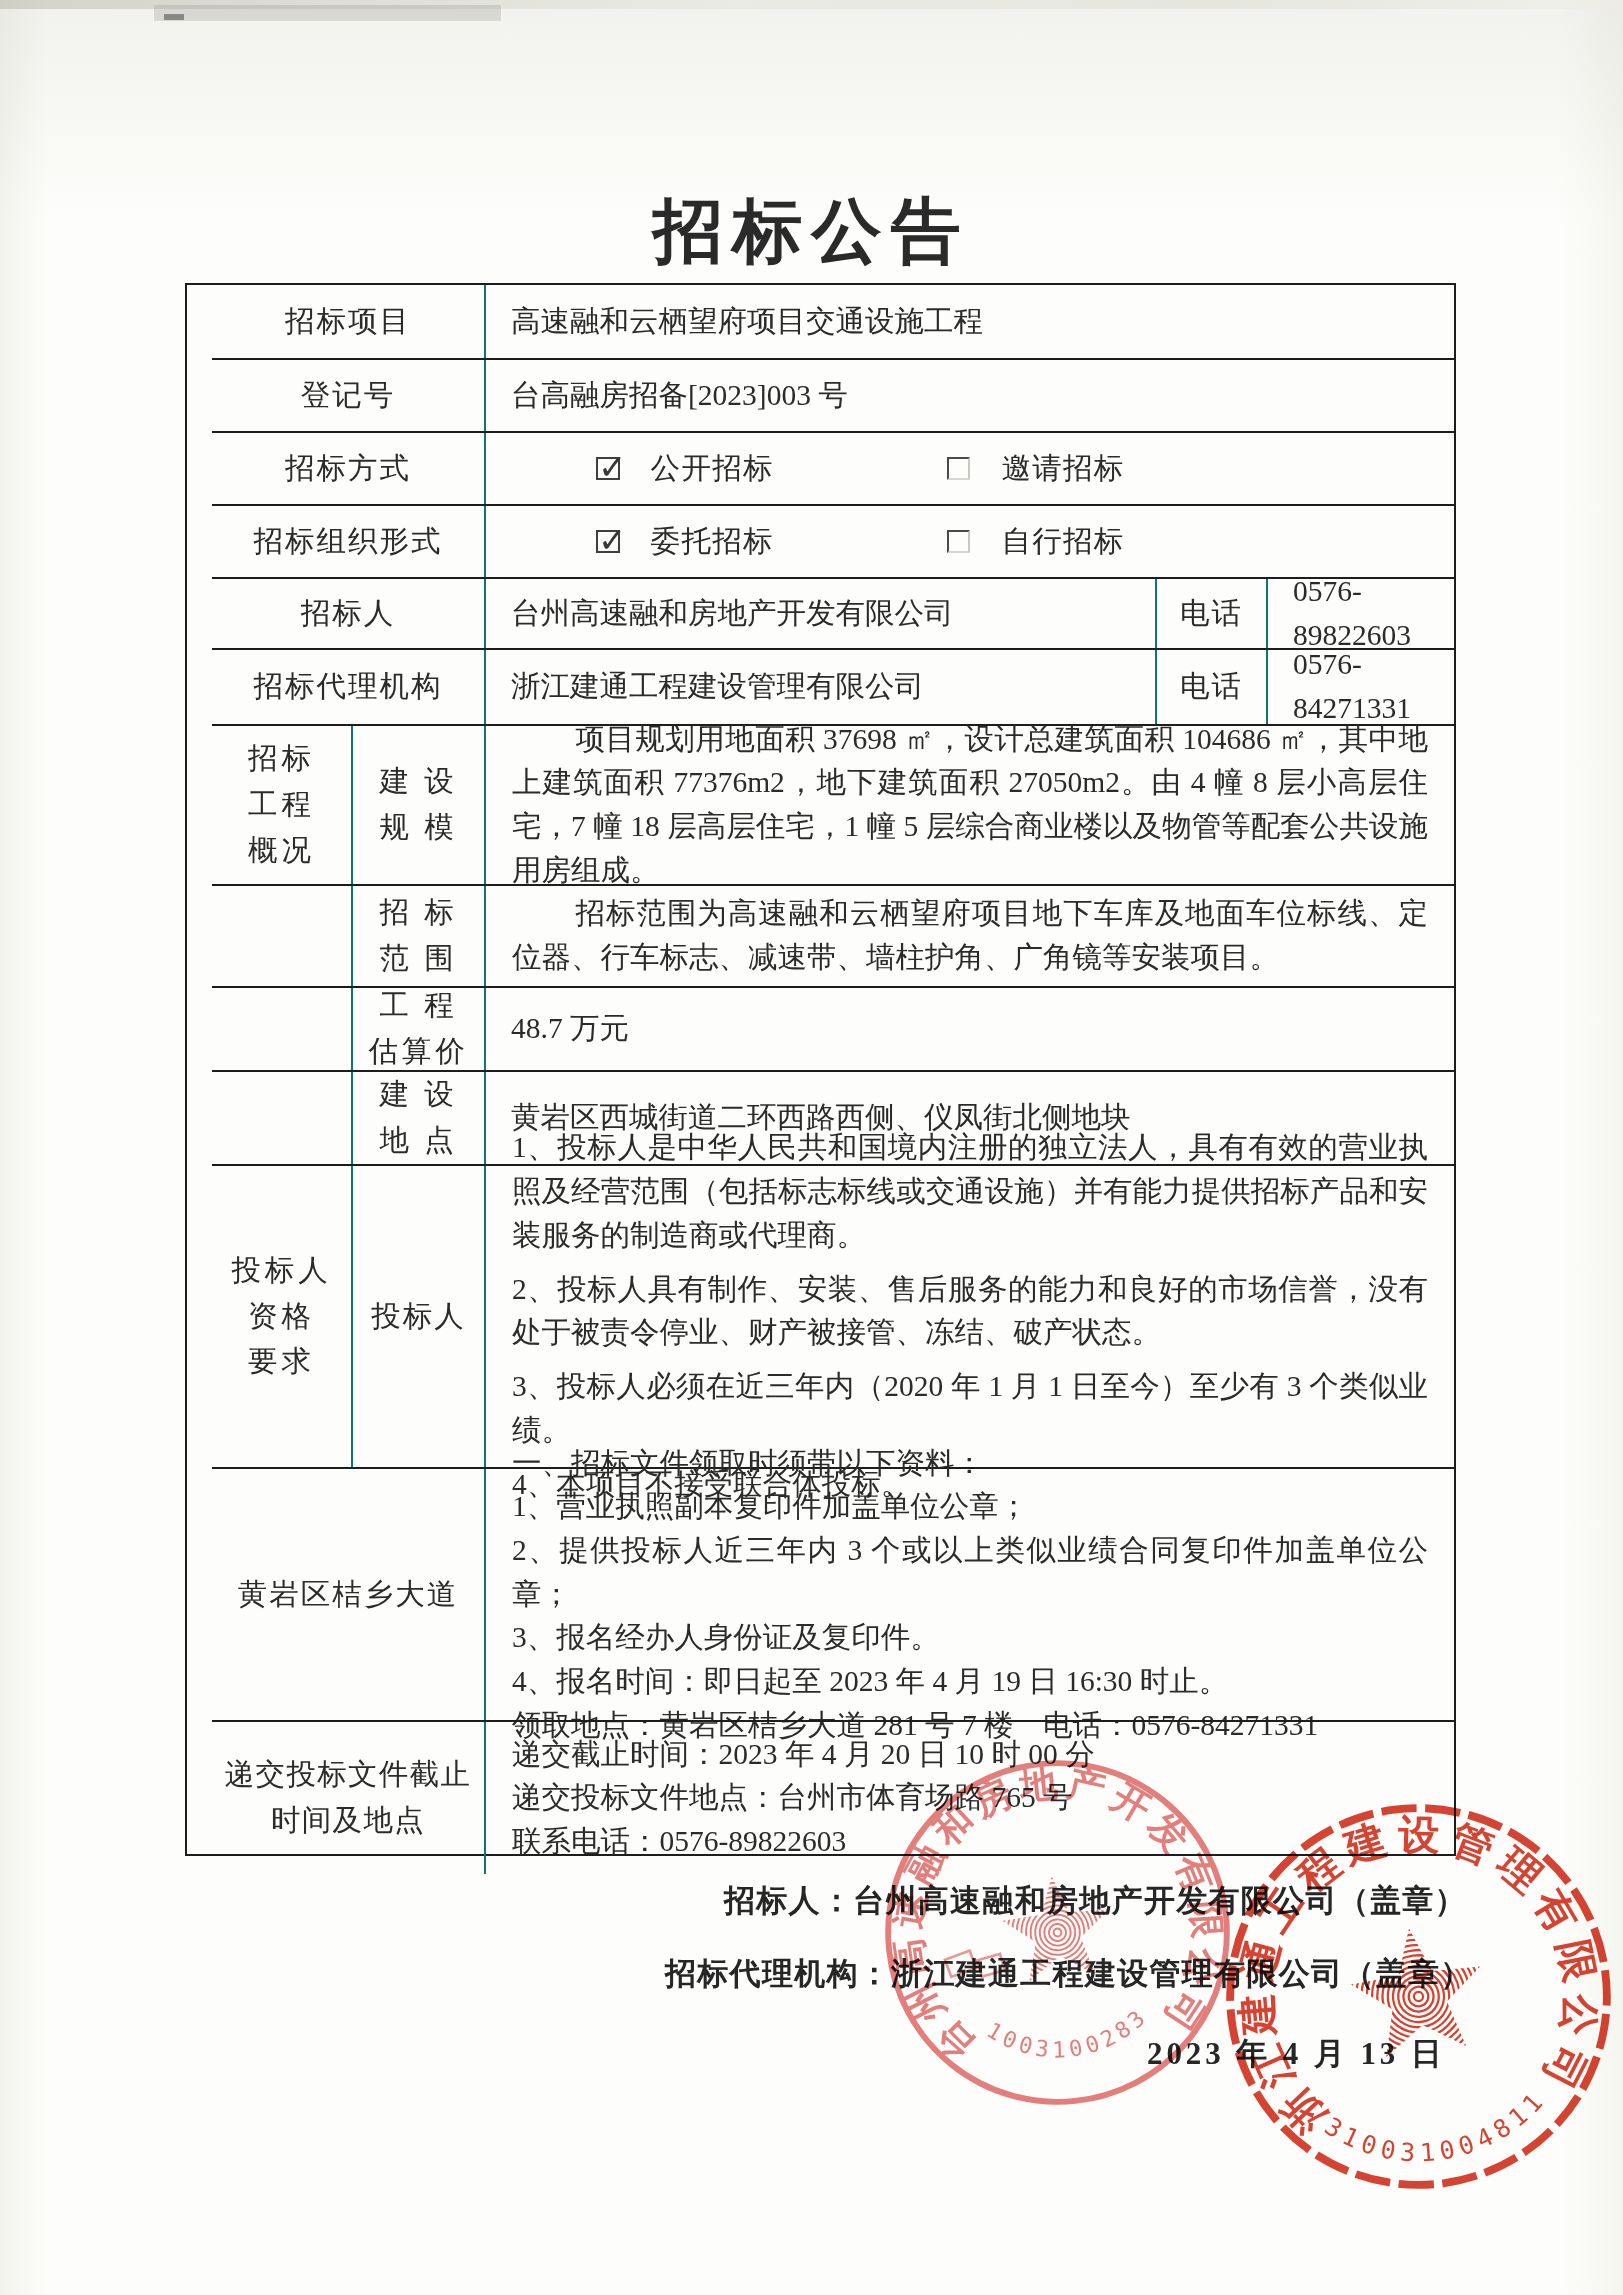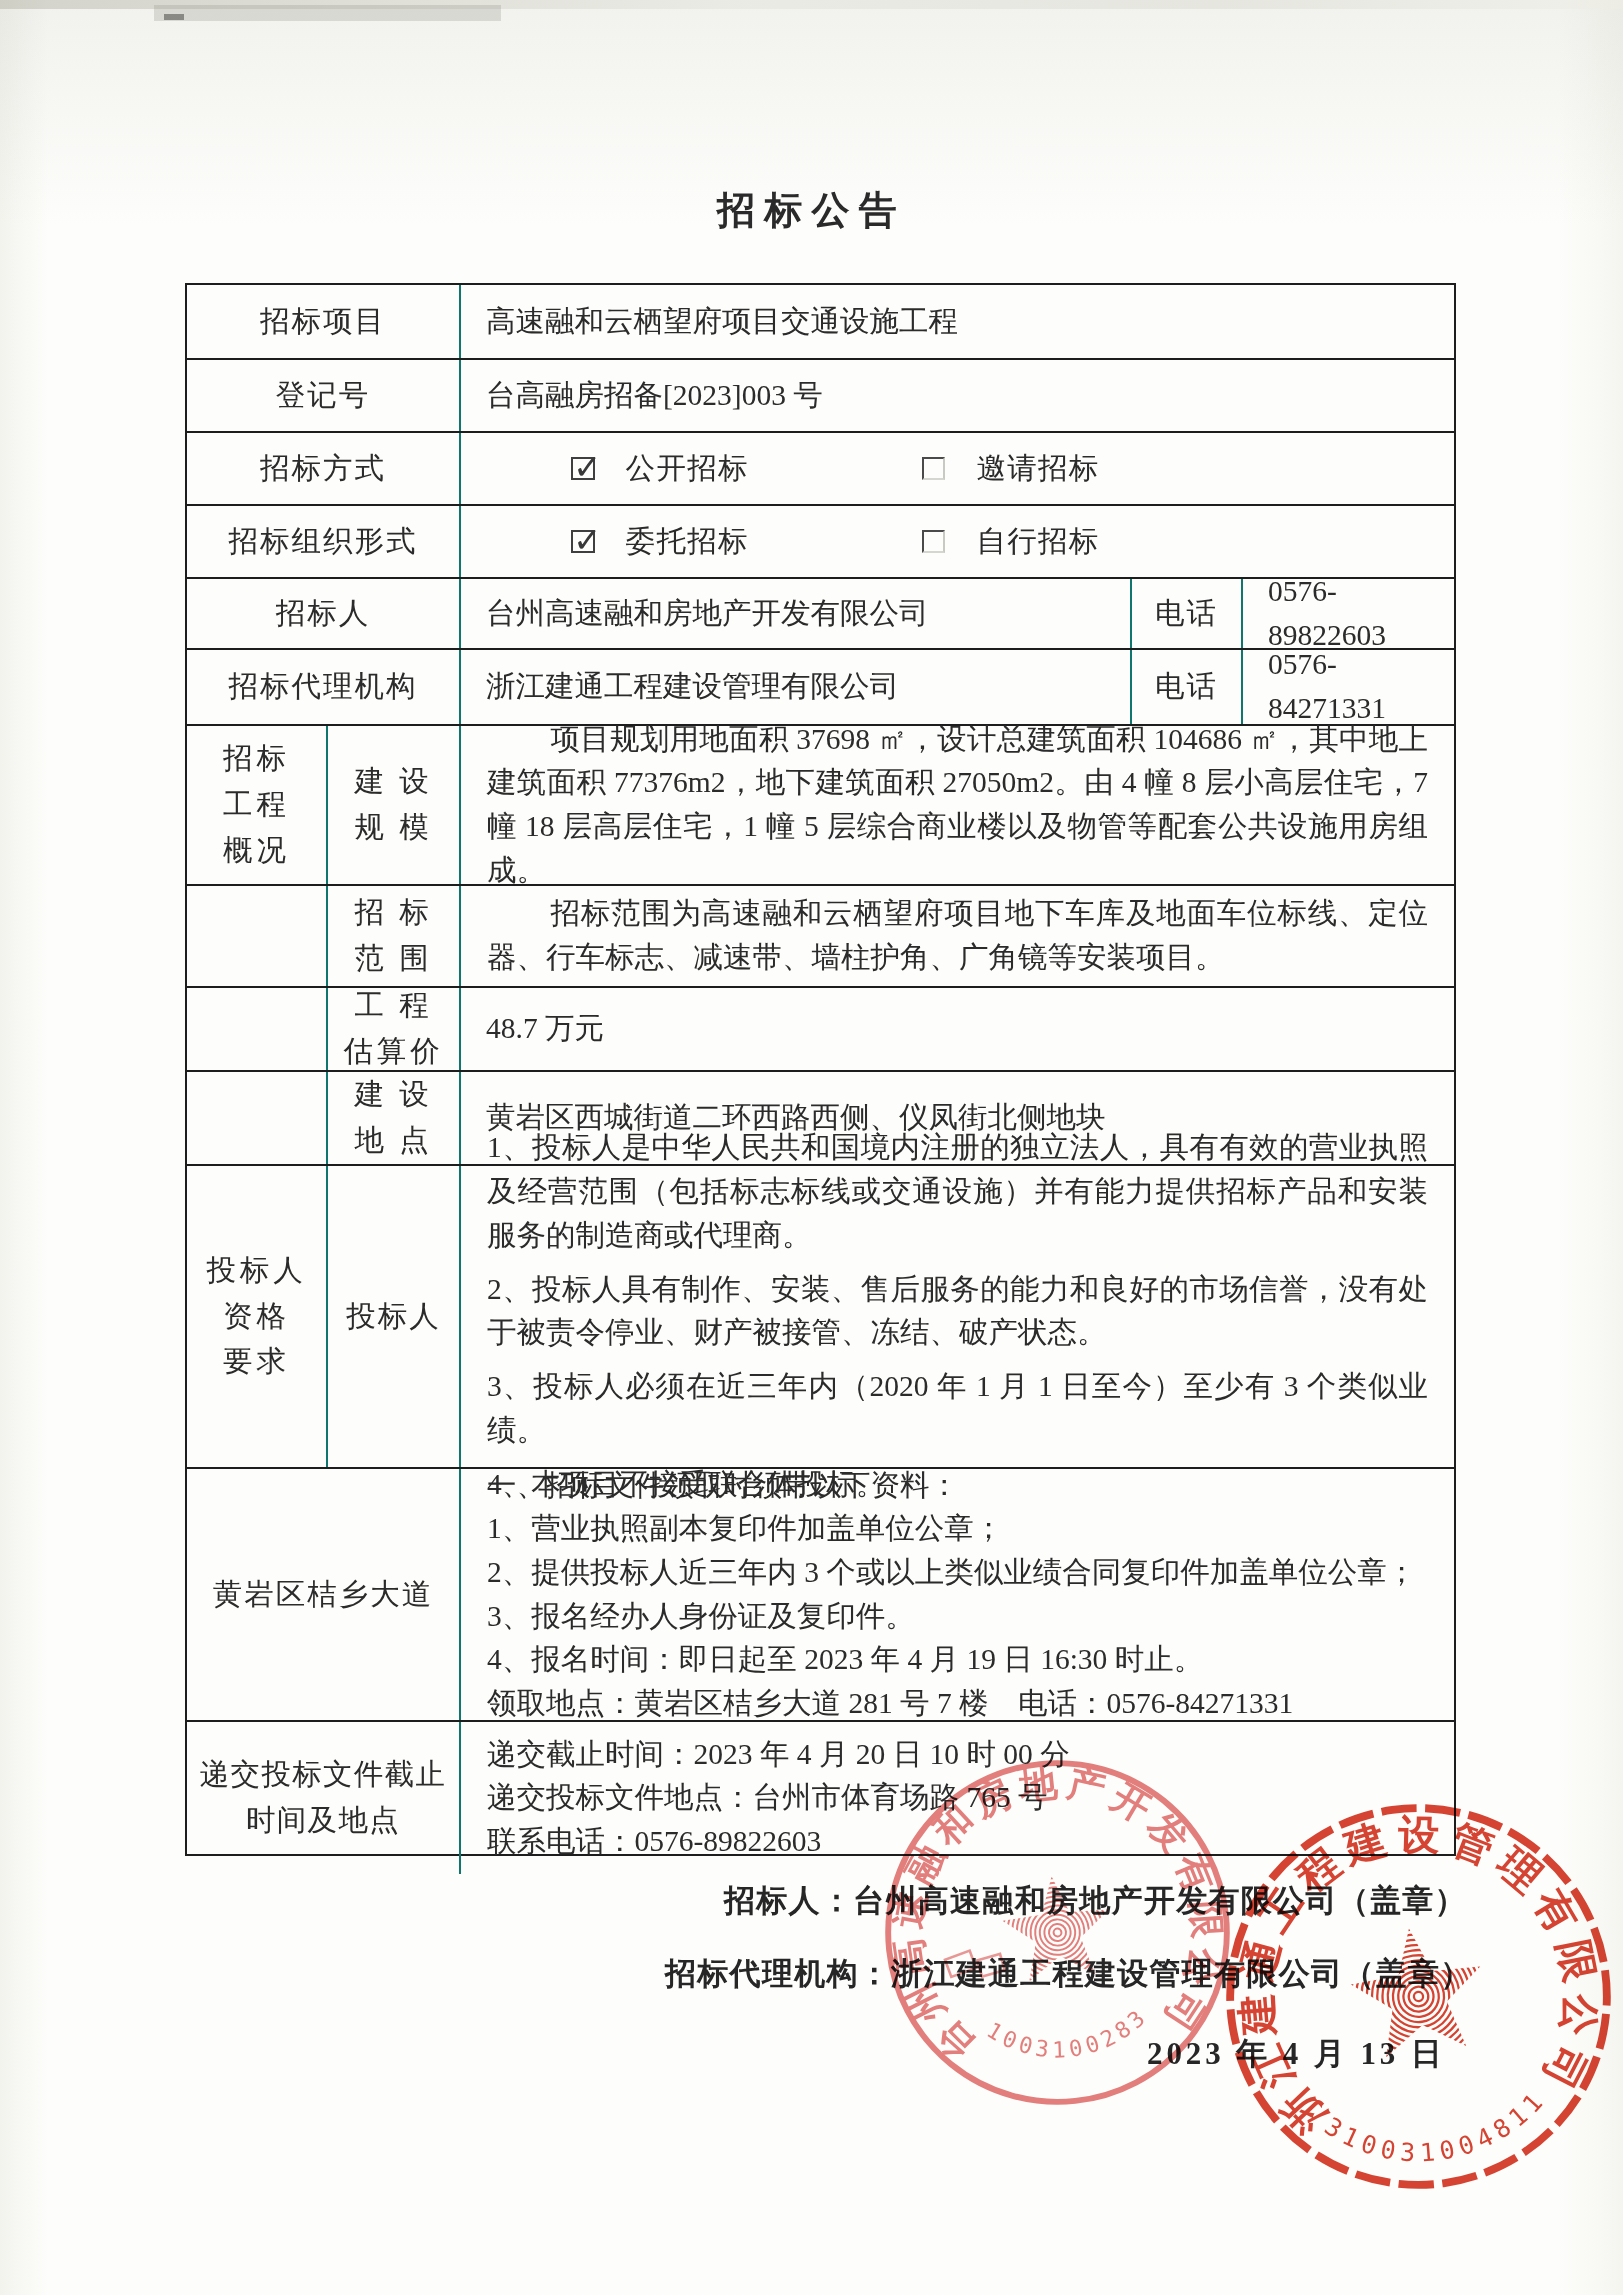--- a/index.html
+++ b/index.html
@@ -12,27 +12,27 @@
   
   .scan-strip{position:absolute;top:0;left:0;width:100%;height:8.5px;
     background:linear-gradient(90deg,#a9a99b,#d8d8ce 45%,#cfcfc4 75%,#e4e4da);opacity:.5;}
   .scan-smudge{position:absolute;top:5.2px;left:154px;width:347px;height:15.7px;background:#97978f;opacity:.30;}
   .scan-mark{position:absolute;top:14.4px;left:164px;width:19.6px;height:5.9px;background:#2e2e2e;opacity:.55;}
   .scan-fade{position:absolute;top:8.5px;left:0;width:100%;height:216px;
     background:linear-gradient(180deg,rgba(190,190,180,.18),rgba(255,255,255,0));}
 
   .page-title{
     position:absolute;top:185px;left:0;width:100%;text-align:center;
-    font-size:38px;font-weight:700;letter-spacing:9.2px;color:#2a2a2a;font-family:Liberation Serif, serif;
+    font-size:70px;font-weight:700;letter-spacing:9.2px;color:#2a2a2a;font-family:Liberation Serif, serif;
   }
 
   .doc-table{
     position:absolute;left:185px;top:283px;width:1271px;height:1573px;
     border:2.6px solid #1d1d1d;box-sizing:border-box;
-    display:flex;flex-direction:column;font-size:29.5px;line-height:1.48;
+    display:flex;flex-direction:column;font-size:29.5px;line-height:1.48;padding-left:25px;
   }
   .row{display:flex;box-sizing:border-box;border-top:2.6px solid #1d1d1d;flex:0 0 auto;}
   .row:first-child{border-top:none;}
   .cell{box-sizing:border-box;border-left:2px solid #0f766e;display:flex;align-items:center;}
   .cell:first-child{border-left:none;}
   .label-cell{justify-content:center;text-align:center;letter-spacing:2px;}
   .value-cell{padding:3.9px 25px;}
   .w-labelA{width:272px;flex:0 0 272px;}
   .w-colA1{width:139px;flex:0 0 139px;}
   .w-colA2{width:133px;flex:0 0 133px;}

